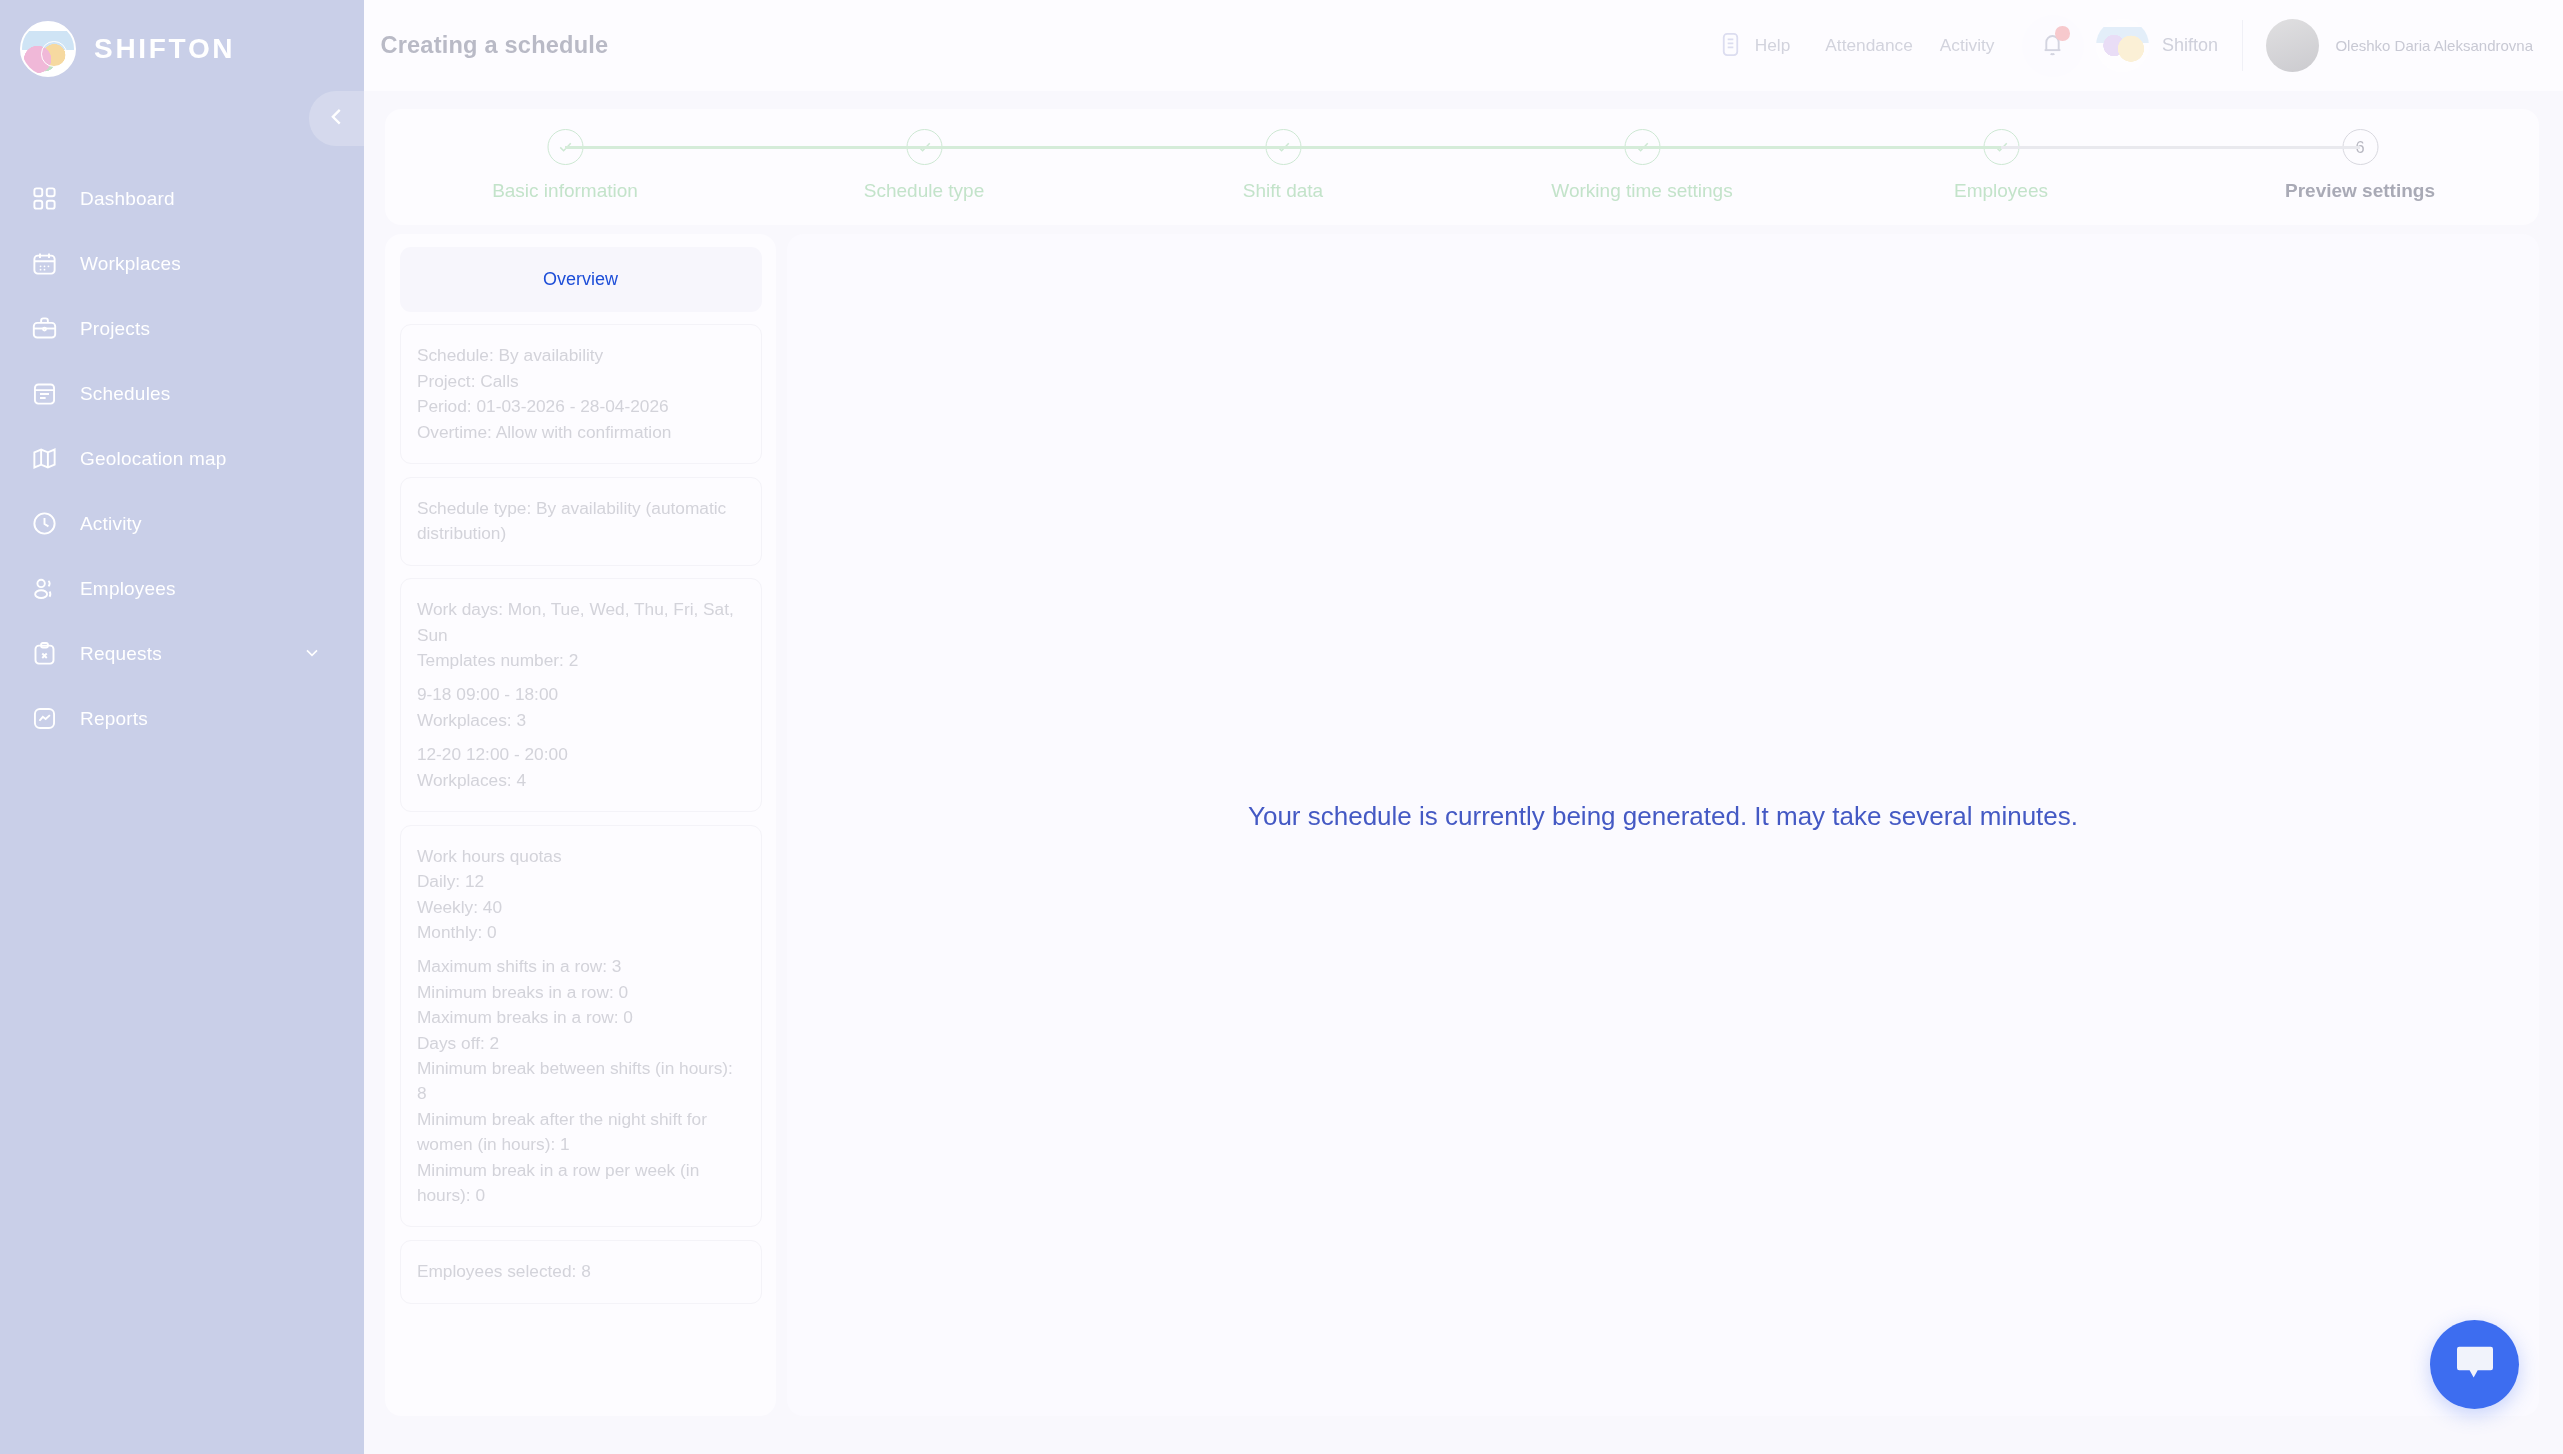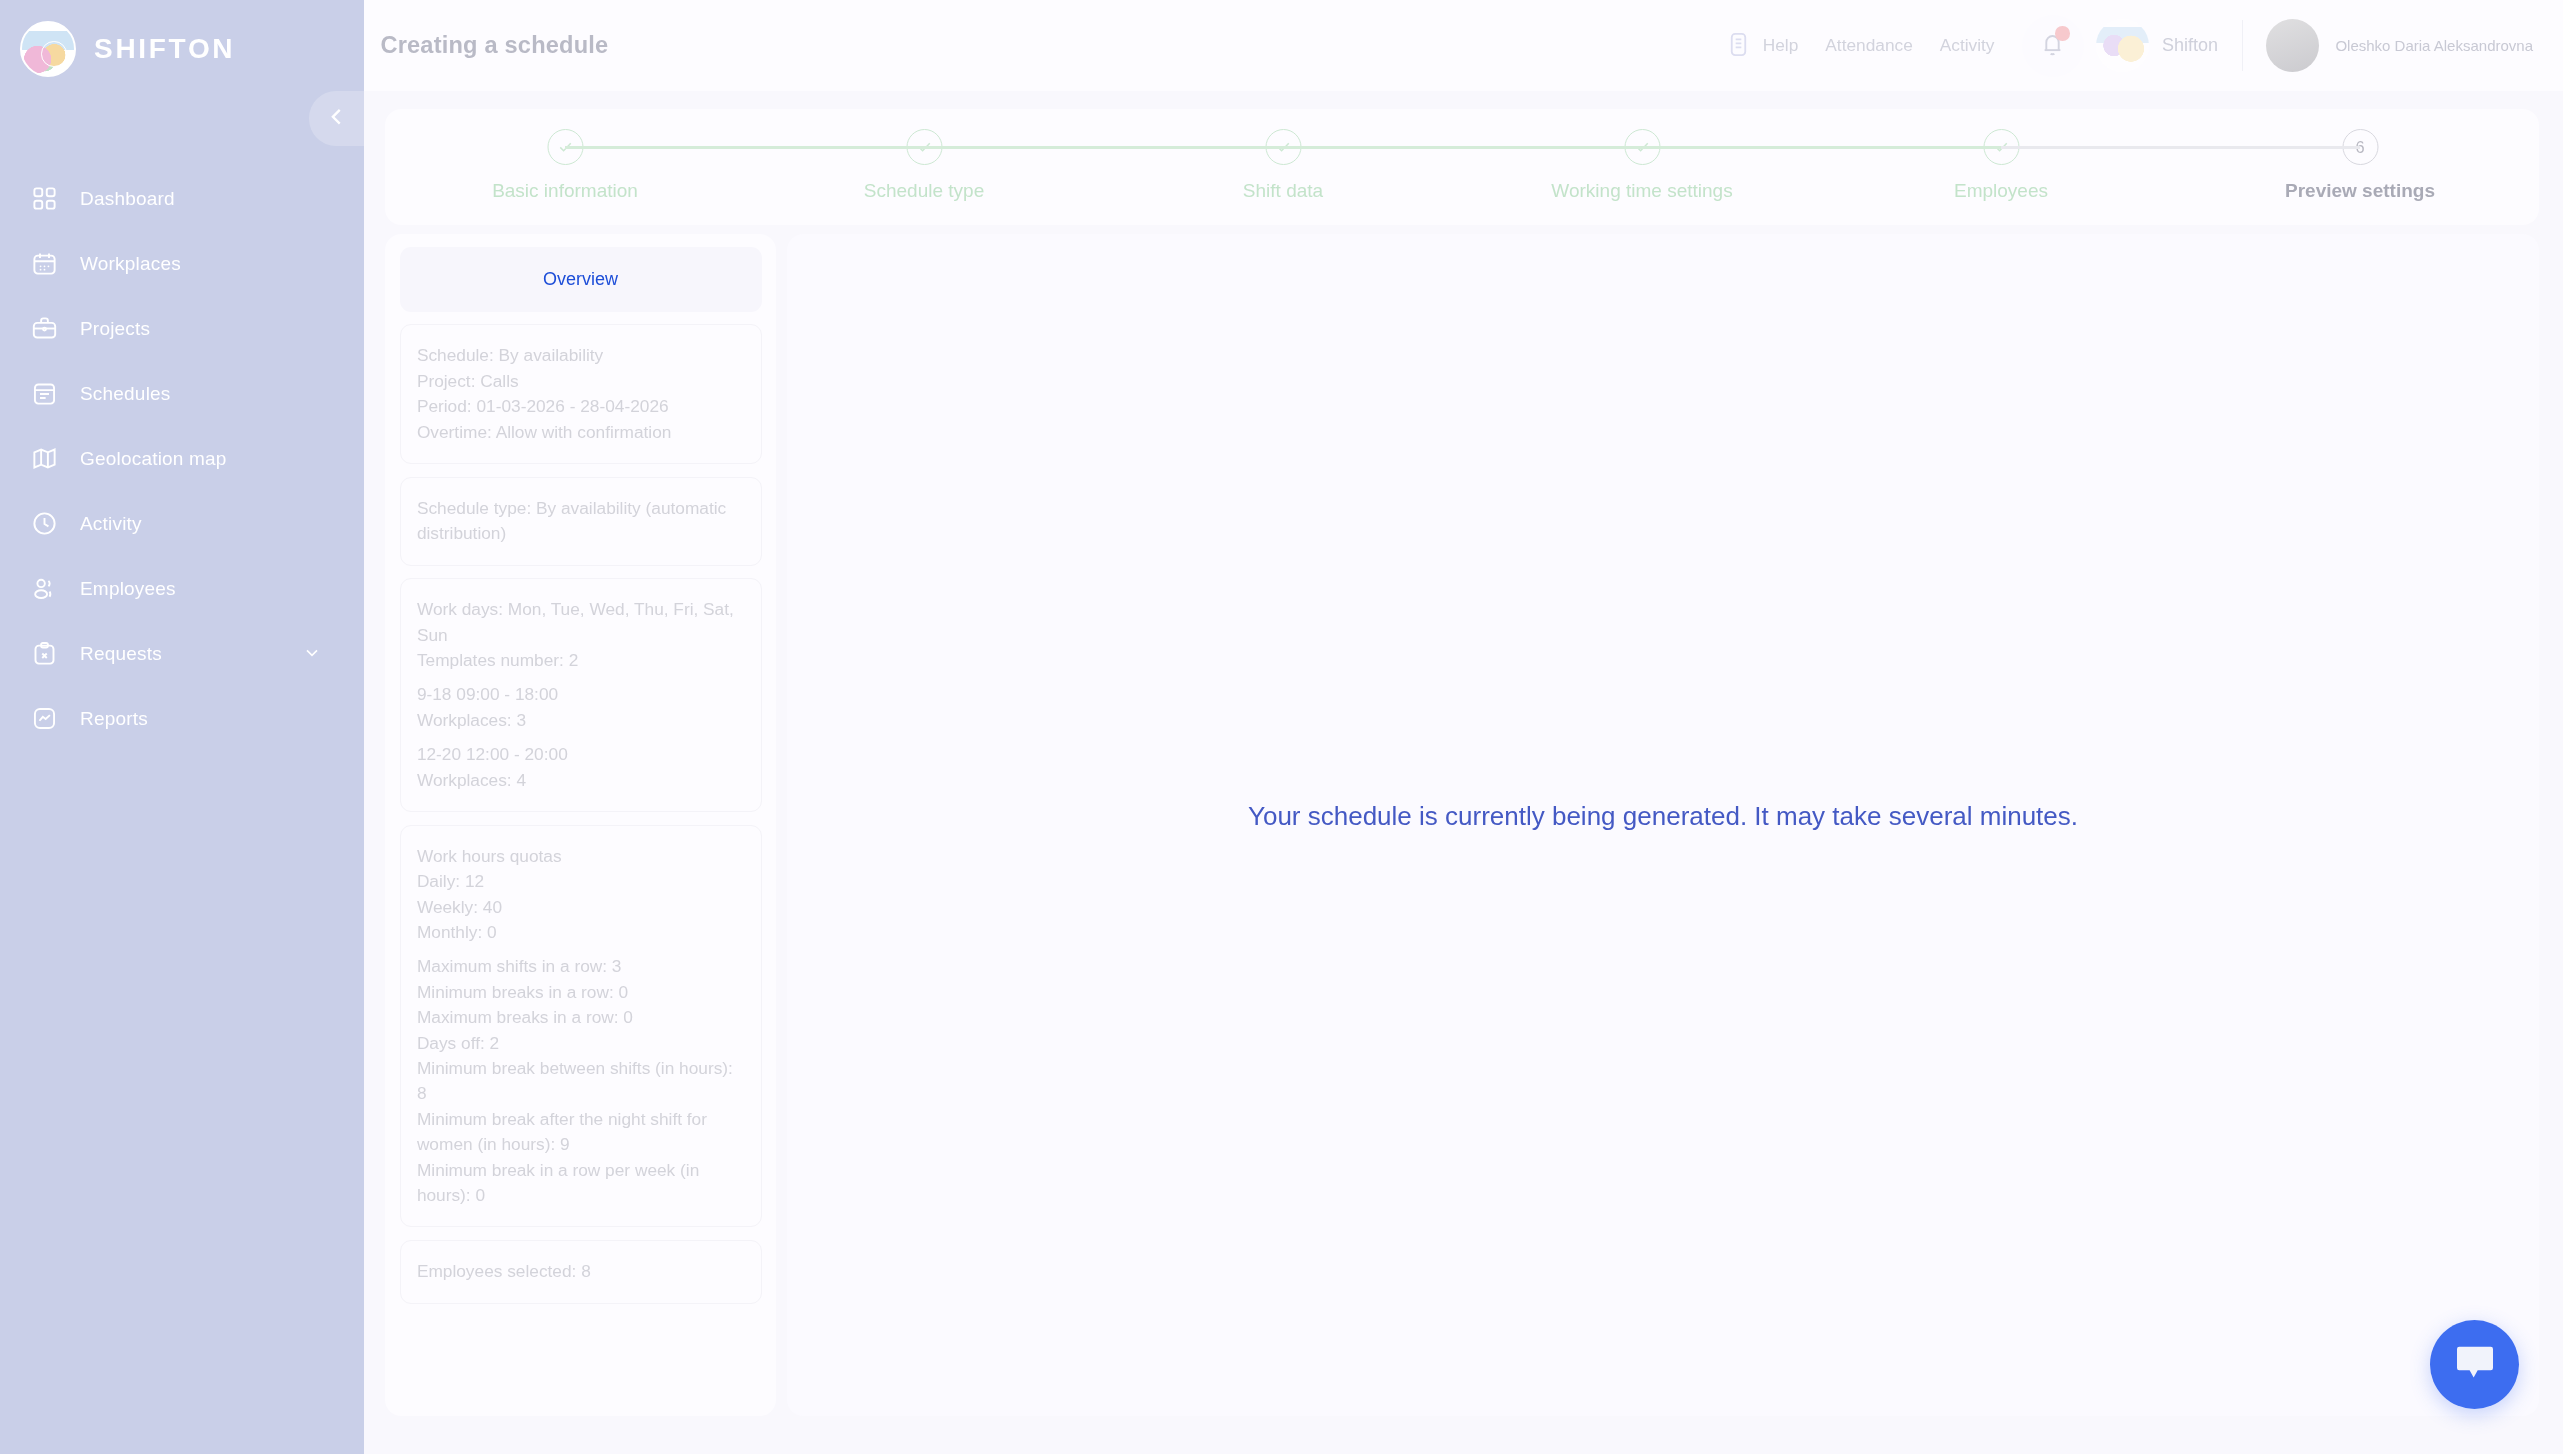--- a/index.html
+++ b/index.html
@@ -348,21 +348,21 @@
     <h1 id="page-title">Creating a schedule</h1>
 
     <div class="header-right">
       <div class="help-wrap">
         <span class="help-icon">
           <svg viewBox="0 0 24 24">
               <rect x="6" y="2.5" width="12" height="19" rx="3"></rect>
               <path d="M9.5 7.5h5M9.5 11h5M9.5 14.5h5"></path>
             </svg>
         </span>
-        <span class="hdr-link" style="margin-right:0">Help</span>
+        <span class="hdr-link" style="margin-right:8px">Help</span>
       </div>
 
       <div class="hdr-link">Attendance</div>
       <div class="hdr-link">Activity</div>
 
       <div class="bell-wrap">
         <span>
           <svg viewBox="0 0 24 24">
               <path d="M6.5 17V10a5.5 5.5 0 0 1 11 0v7"></path>
               <path d="M5 17h14"></path>
@@ -478,21 +478,21 @@
             <div class="ov-line">Daily: 12</div>
             <div class="ov-line">Weekly: 40</div>
             <div class="ov-line">Monthly: 0</div>
           </div>
           <div class="ov-group">
             <div class="ov-line">Maximum shifts in a row: 3</div>
             <div class="ov-line">Minimum breaks in a row: 0</div>
             <div class="ov-line">Maximum breaks in a row: 0</div>
             <div class="ov-line">Days off: 2</div>
             <div class="ov-line">Minimum break between shifts (in hours): 8</div>
-            <div class="ov-line">Minimum break after the night shift for women (in hours): 9</div>
+            <div class="ov-line">Minimum break after the night shift for women (in hours): 1</div>
             <div class="ov-line">Minimum break in a row per week (in hours): 0</div>
           </div>
         </div>
         <div class="ov-card">
           <div class="ov-group">
             <div class="ov-line">Employees selected: 8</div>
           </div>
         </div>
       </div>
   </aside>

